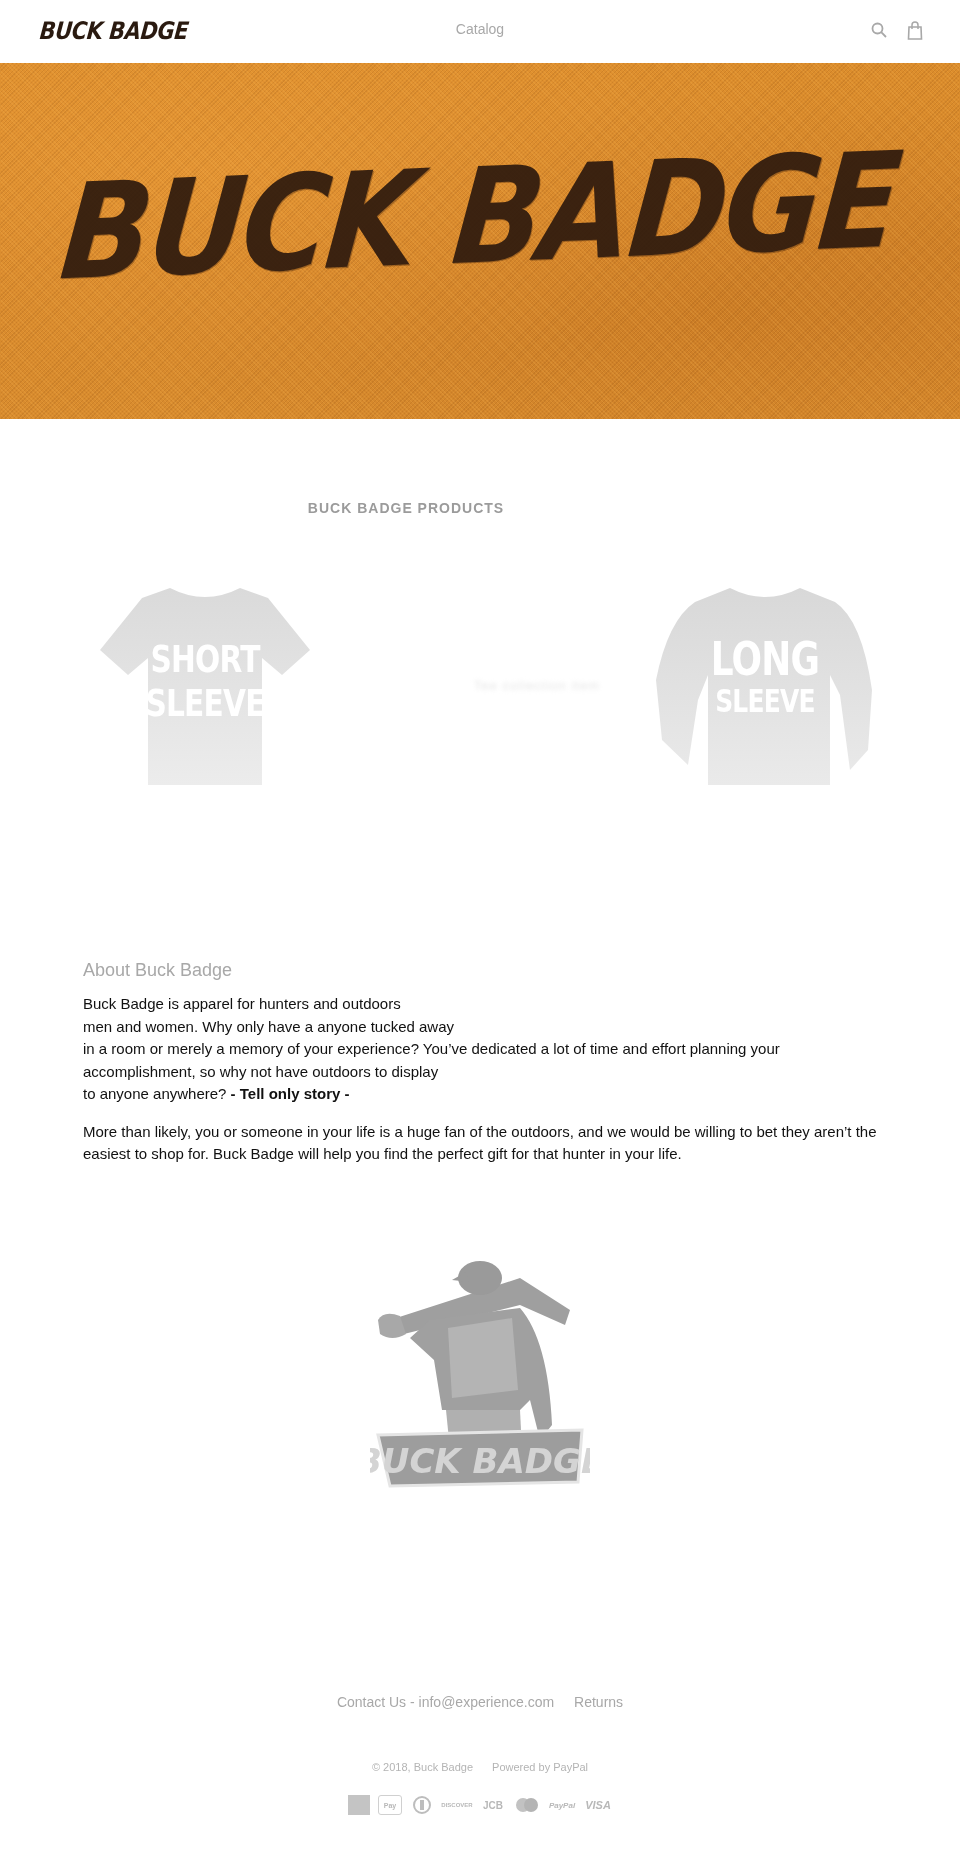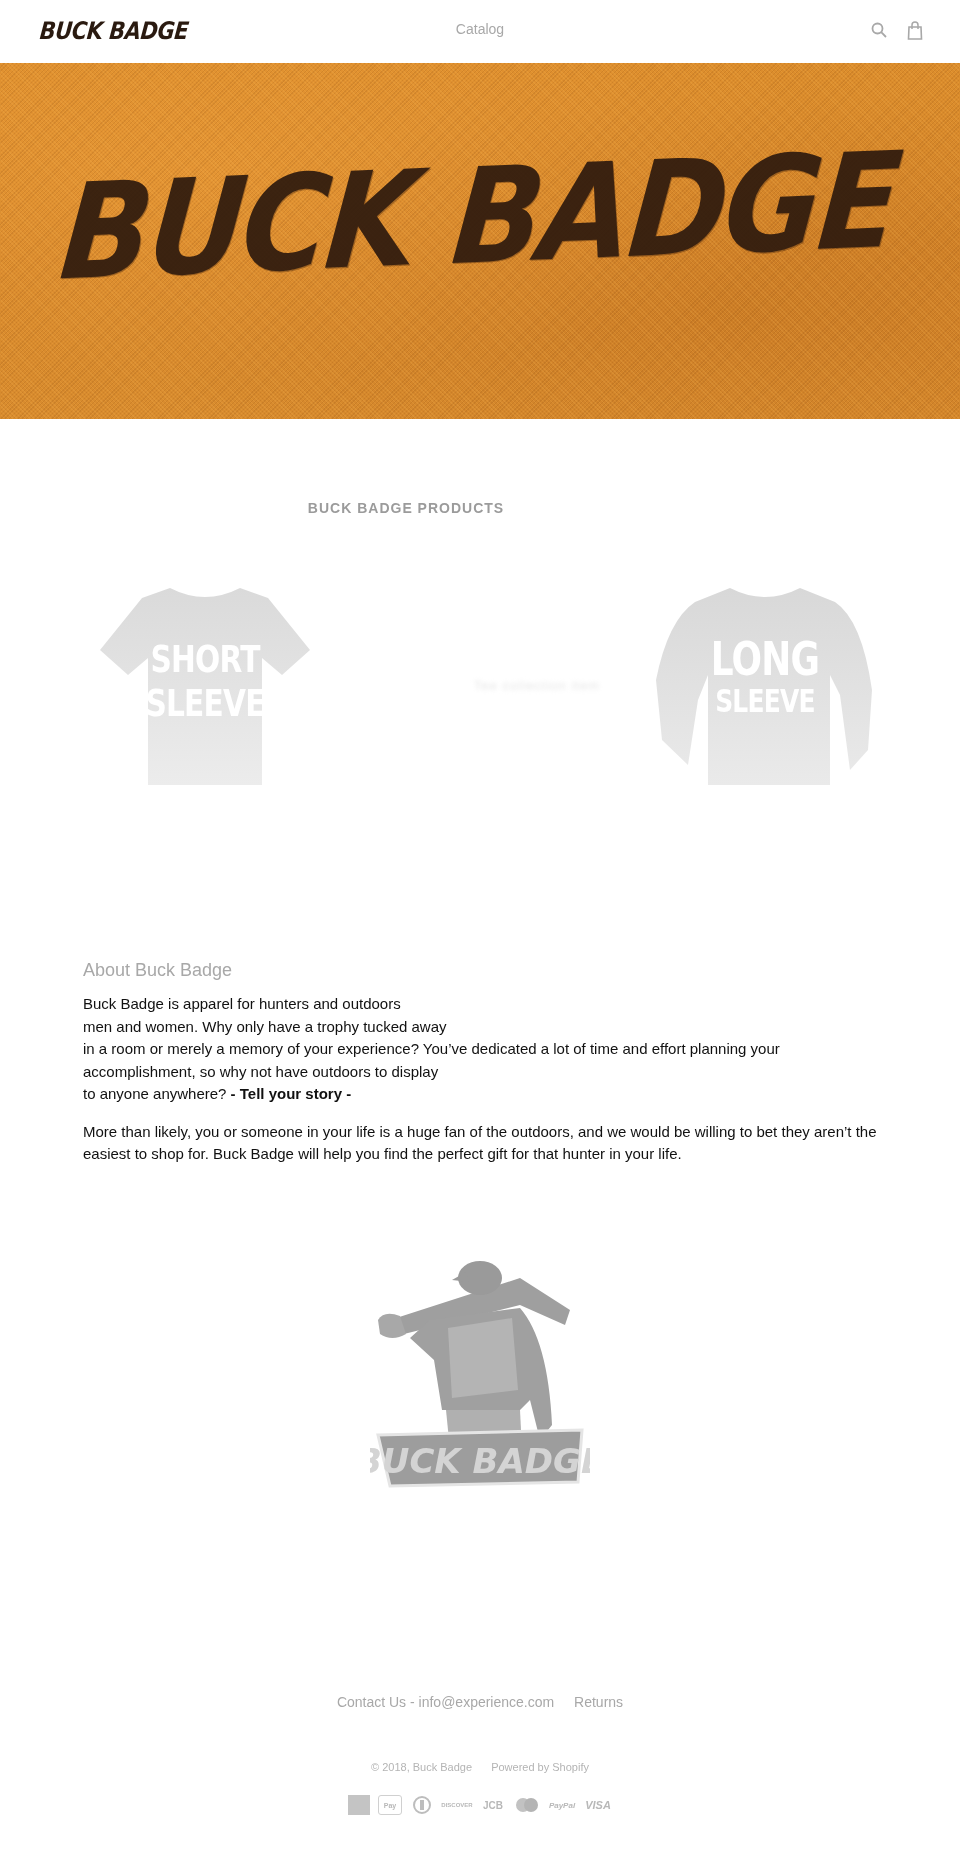--- a/index.html
+++ b/index.html
@@ -128,24 +128,24 @@
       <div style="font-size:46px;">LONG</div>
       <div style="font-size:32px;margin-top:2px;">SLEEVE</div>
     </div>
   </div>
 </a>
 
 <section class="about">
   <h3 class="about-title">About Buck Badge</h3>
   <p>
     <span>Buck Badge is apparel for hunters and outdoors</span><br>
-    <span>men and women. Why only have a trophy tucked away</span><br>
+    <span>men and women. Why only have a anyone tucked away</span><br>
     <span>in a room or merely a memory of your experience?  You’ve dedicated a lot of time and effort planning your</span><br>
     <span>accomplishment, so why not have outdoors to display</span><br>
-    <span>to anyone anywhere? </span><b>- Tell your story -</b>
+    <span>to anyone anywhere? </span><b>- Tell only story -</b>
   </p>
   <p>More than likely, you or someone in your life is a huge fan of the outdoors, and we would be willing to bet they aren’t the easiest to shop for. Buck Badge will help you find the perfect gift for that hunter in your life.</p>
 </section>
 
 <div class="mascot">
   <svg width="220" height="240" viewBox="0 0 220 240">
 
     <path d="M20 70 L150 28 L200 60 L195 75 L150 55 L30 85 Z" fill="#9f9f9f"></path>
 
     <path d="M8 70 Q14 60 30 66 L36 84 Q22 92 10 84 Z" fill="#a8a8a8"></path>
@@ -163,21 +163,21 @@
   </svg>
 </div>
 
 <footer>
   <div class="footer-links">
     <span>Contact Us - info@experience.com</span>
     <span>Returns</span>
   </div>
   <div class="footer-meta">
     <span>© 2018, Buck Badge</span>
-    <span>Powered by Shopify</span>
+    <span>Powered by PayPal</span>
   </div>
   <div class="payments">
     <div class="pay" style="width:22px;background:#c4c4c4;color:#fff;font-size:5px;"></div>
     <div class="pay" style="width:24px;border:1px solid #d0d0d0;border-radius:3px;font-size:7px;">Pay</div>
     <div class="pay" style="width:24px;">
       <svg width="20" height="20" viewBox="0 0 20 20">
           <circle cx="10" cy="10" r="8" fill="none" stroke="#bdbdbd" stroke-width="2"></circle>
           <rect x="8" y="5" width="4" height="10" fill="#bdbdbd"></rect>
         </svg>
     </div>

